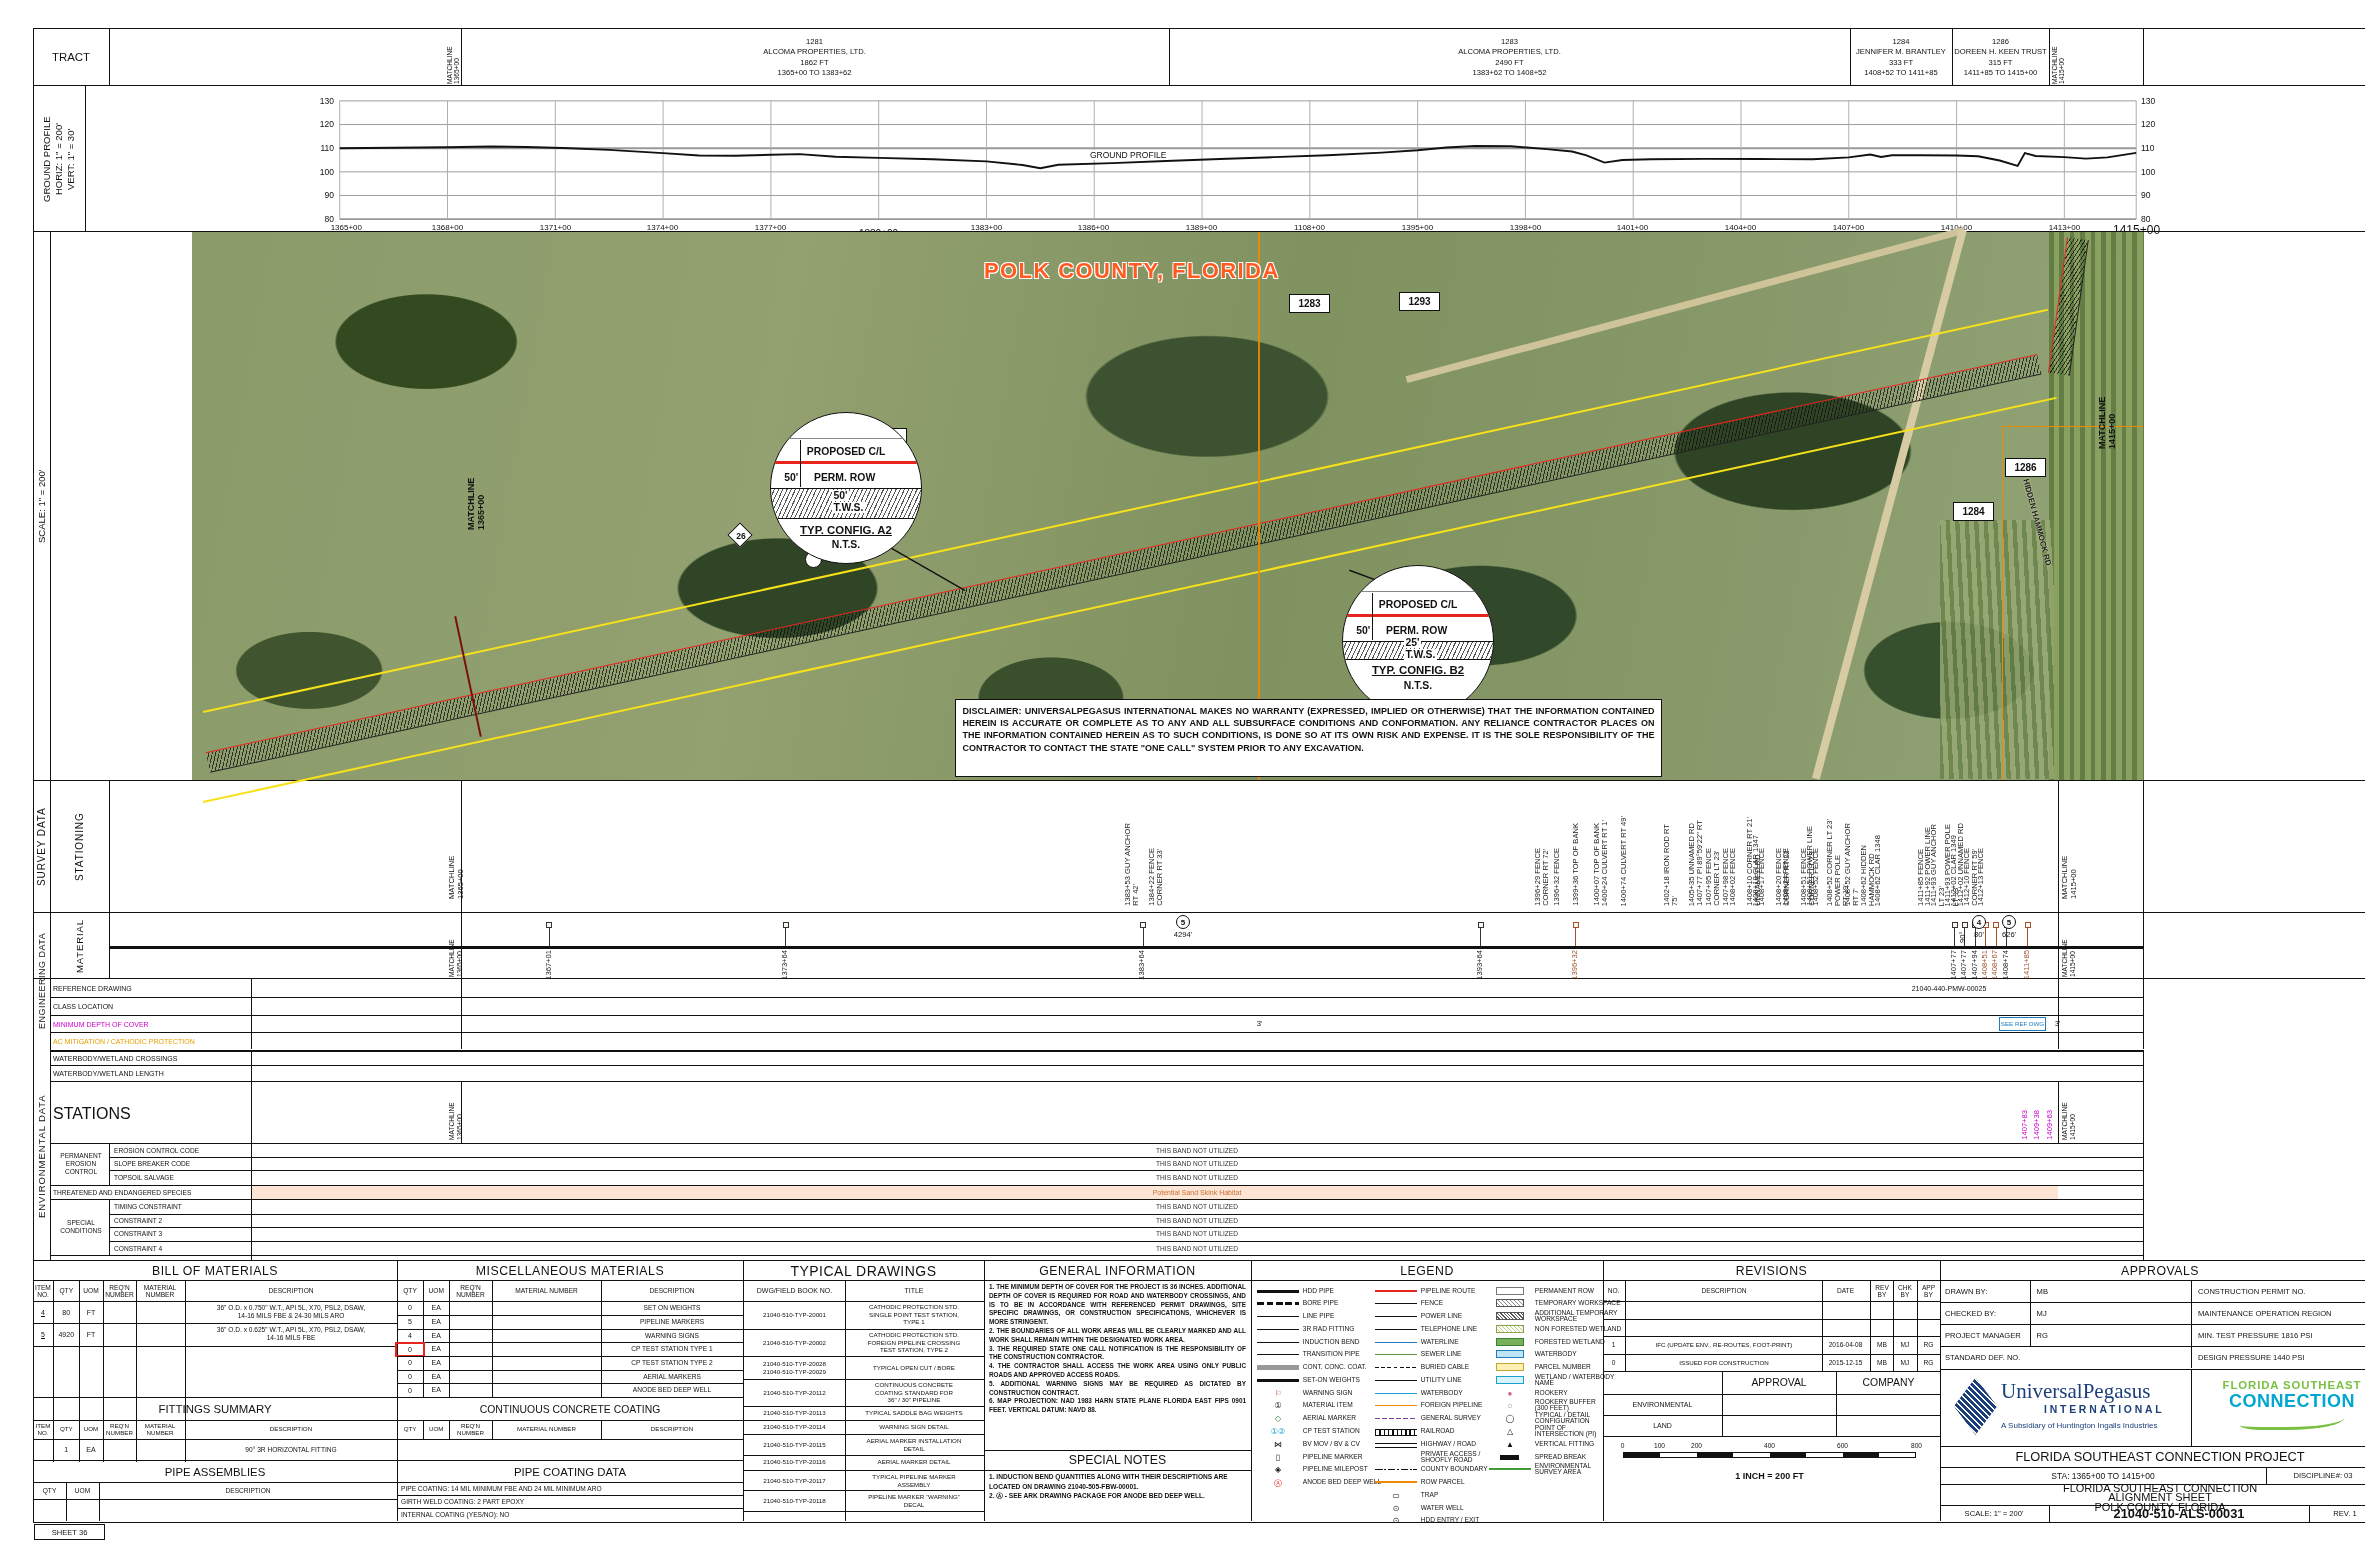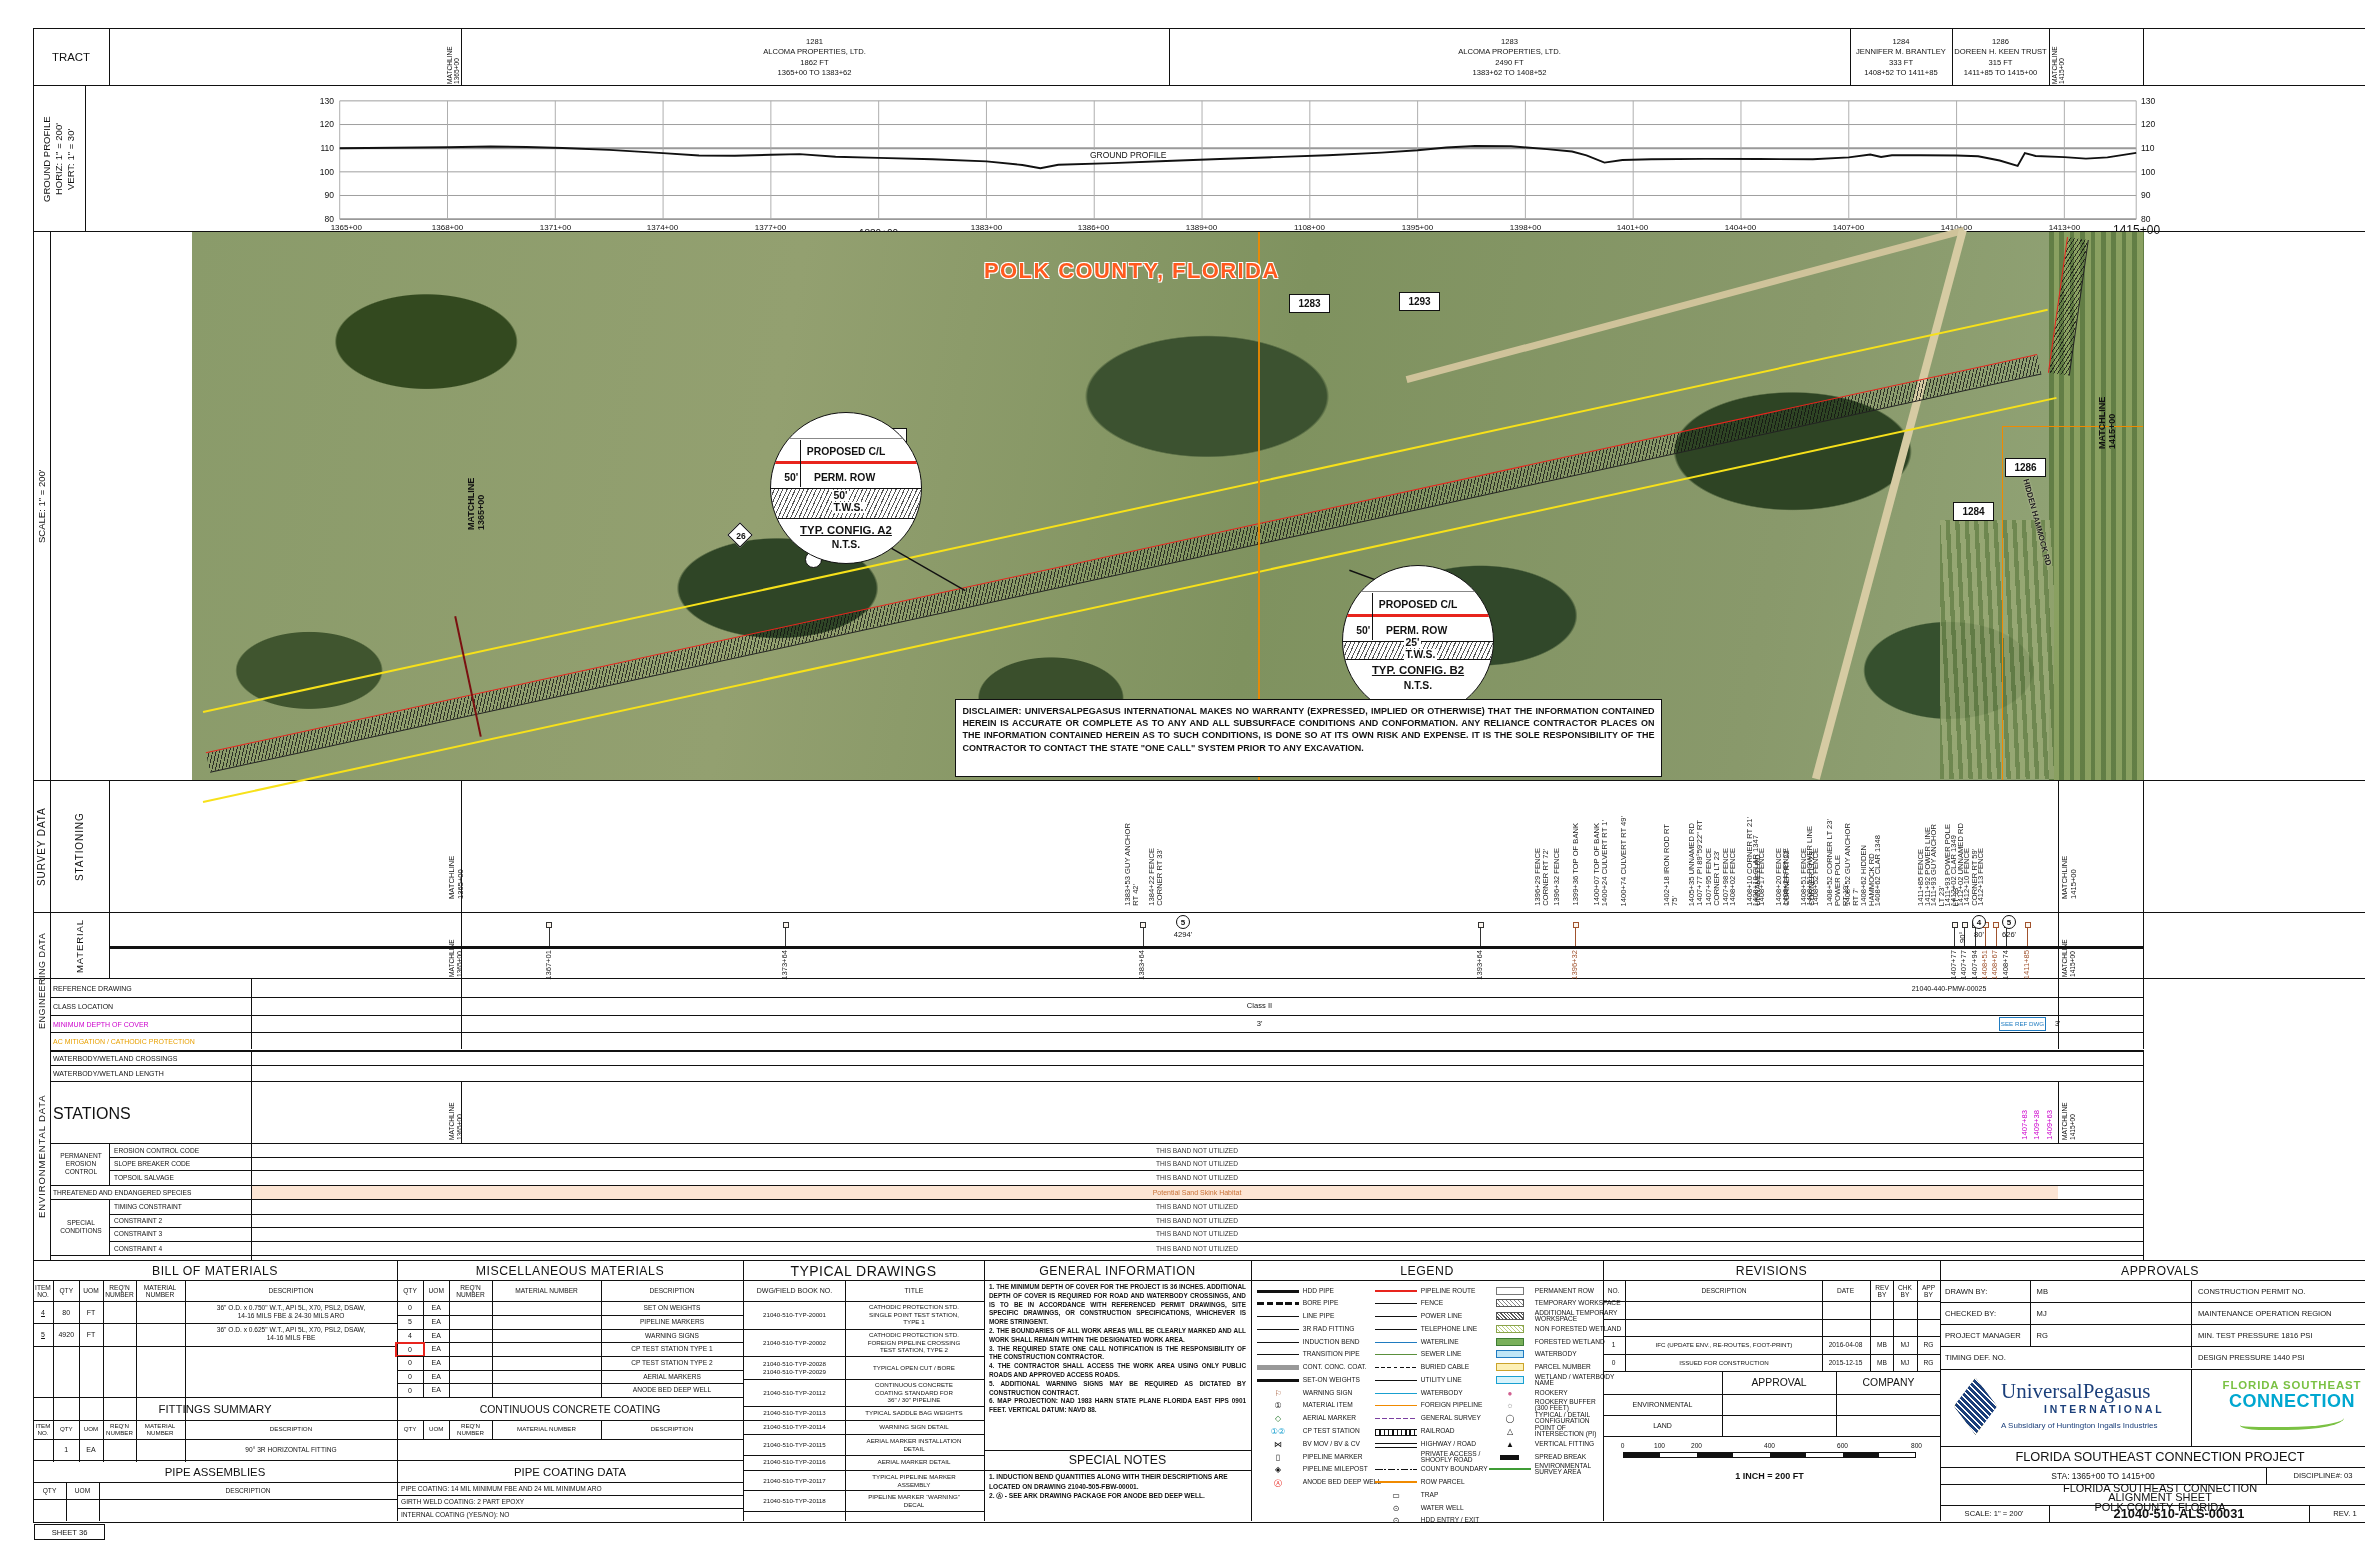--- a/index.html
+++ b/index.html
@@ -306,21 +306,20 @@
     <div class="cell cen" style="left: 1972px; top: 915px; width: 14px; height: 14px; border: 1.4px solid rgb(17, 17, 17); border-radius: 50%; background: rgb(255, 255, 255); font-size: 8px; font-weight: bold;">4</div>
     <div class="cell cen" style="left: 1965px; top: 930px; width: 28px; height: 8.5px; font-size: 7.6px;">80'</div>
     <div class="cell cen" style="left: 2002px; top: 915px; width: 14px; height: 14px; border: 1.4px solid rgb(17, 17, 17); border-radius: 50%; background: rgb(255, 255, 255); font-size: 8px; font-weight: bold;">5</div>
     <div class="cell cen" style="left: 1995px; top: 930px; width: 28px; height: 8.5px; font-size: 7.6px;">626'</div>
     <div class="cell vt" style="left: 1958px; top: 915px; width: 9.5px; height: 28px; font-size: 7.6px;">90°</div>
     <div class="ln" style="left: 50px; top: 997px; width: 2094px; height: 0.9px;"></div>
     <div class="cell " style="left: 53px; top: 982px; width: 194px; height: 13.2px; font-size: 7px; color: rgb(17, 17, 17); display: flex; align-items: center;">REFERENCE DRAWING</div>
     <div class="cell cen" style="left: 1845px; top: 979px; width: 208px; height: 18px; font-size: 7px;">21040-440-PMW-00025</div>
     <div class="ln" style="left: 50px; top: 1015px; width: 2094px; height: 0.9px;"></div>
     <div class="cell " style="left: 53px; top: 1000px; width: 194px; height: 12.8px; font-size: 7px; color: rgb(17, 17, 17); display: flex; align-items: center;">CLASS LOCATION</div>
-    <div class="cell cen" style="left: 461px; top: 997px; width: 1597px; height: 17.5px; font-size: 7.6px;">Class II</div>
     <div class="ln" style="left: 50px; top: 1032px; width: 2094px; height: 0.9px;"></div>
     <div class="cell " style="left: 53px; top: 1018px; width: 194px; height: 12.8px; font-size: 7px; color: rgb(204, 0, 204); display: flex; align-items: center;">MINIMUM DEPTH OF COVER</div>
     <div class="cell cen" style="left: 461px; top: 1015px; width: 1597px; height: 17.5px; font-size: 7.6px;">3'</div>
     <div class="cell cen" style="left: 1999px; top: 1017px; width: 47px; height: 13.7px; border: 0.9px solid rgb(31, 123, 192); color: rgb(31, 123, 192); font-size: 6.2px;">SEE REF DWG</div>
     <div class="cell cen" style="left: 2048px; top: 1015px; width: 19px; height: 17.5px; font-size: 7px;">3'</div>
     <div class="ln" style="left: 50px; top: 1050px; width: 2094px; height: 1.9px;"></div>
     <div class="cell " style="left: 53px; top: 1035px; width: 194px; height: 12.8px; font-size: 7px; color: rgb(232, 160, 0); display: flex; align-items: center;">AC MITIGATION / CATHODIC PROTECTION</div>
     <div class="ln" style="left: 251px; top: 979px; width: 0.9px; height: 70px;"></div>
     <div class="ln" style="left: 461px; top: 979px; width: 0.9px; height: 70px;"></div>
     <div class="ln" style="left: 2058px; top: 979px; width: 0.9px; height: 70px;"></div>
@@ -914,21 +913,21 @@
     <div class="ln" style="left: 1940px; top: 1302px; width: 440px; height: 0.9px;"></div>
     <div class="ln" style="left: 1940px; top: 1324px; width: 440px; height: 0.9px;"></div>
     <div class="ln" style="left: 1940px; top: 1346px; width: 440px; height: 0.9px;"></div>
     <div class="ln" style="left: 1940px; top: 1369px; width: 440px; height: 1.4px;"></div>
     <div class="cell " style="left: 1945px; top: 1280px; width: 85px; height: 22px; font-size: 7.6px; display: flex; align-items: center;">DRAWN BY:</div>
     <div class="cell " style="left: 2030px; top: 1280px; width: 161px; height: 22px; font-size: 7.6px; display: flex; align-items: center; padding-left: 6.6px;">MB</div>
     <div class="cell " style="left: 1945px; top: 1302px; width: 85px; height: 22px; font-size: 7.6px; display: flex; align-items: center;">CHECKED BY:</div>
     <div class="cell " style="left: 2030px; top: 1302px; width: 161px; height: 22px; font-size: 7.6px; display: flex; align-items: center; padding-left: 6.6px;">MJ</div>
     <div class="cell " style="left: 1945px; top: 1324px; width: 85px; height: 22px; font-size: 7.6px; display: flex; align-items: center;">PROJECT MANAGER</div>
     <div class="cell " style="left: 2030px; top: 1324px; width: 161px; height: 22px; font-size: 7.6px; display: flex; align-items: center; padding-left: 6.6px;">RG</div>
-    <div class="cell " style="left: 1945px; top: 1346px; width: 246px; height: 22px; font-size: 7.6px; display: flex; align-items: center;">TIMING DEF. NO.</div>
+    <div class="cell " style="left: 1945px; top: 1346px; width: 246px; height: 22px; font-size: 7.6px; display: flex; align-items: center;">STANDARD DEF. NO.</div>
     <div class="cell " style="left: 2198px; top: 1280px; width: 180px; height: 22px; font-size: 7.6px; display: flex; align-items: center;">CONSTRUCTION    PERMIT    NO.</div>
     <div class="cell " style="left: 2198px; top: 1302px; width: 180px; height: 22px; font-size: 7.6px; display: flex; align-items: center;">MAINTENANCE OPERATION REGION</div>
     <div class="cell " style="left: 2198px; top: 1324px; width: 180px; height: 22px; font-size: 7.6px; display: flex; align-items: center;">MIN. TEST PRESSURE      1816      PSI</div>
     <div class="cell " style="left: 2198px; top: 1346px; width: 180px; height: 22px; font-size: 7.6px; display: flex; align-items: center;">DESIGN PRESSURE      1440      PSI</div>
     <div class="ln" style="left: 2191px; top: 1369px; width: 0.9px; height: 78px;"></div>
     <div class="cell" style="left: 1954px; top: 1374px; width: 227px; height: 66px;">
       <div style="position:absolute;left:0;top:3.8px;width:43px;height:57px;background:repeating-linear-gradient(45deg,#1b3f7a 0 2.8px,#fff 2.8px 4.3px),repeating-linear-gradient(-45deg,#1b3f7a 0 2.8px,#c9a227 4.3px 5.7px);clip-path:polygon(50% 0,100% 50%,50% 100%,0 50%);"></div>
       <div style="position:absolute;left:47px;top:4.7px;font-family:'Liberation Serif',serif;font-size:21px;color:#1b3f7a;">UniversalPegasus</div>
       <div style="position:absolute;left:90px;top:30px;font-size:10.4px;letter-spacing:2.8px;color:#1b3f7a;font-weight:bold;">INTERNATIONAL</div>
       <div style="position:absolute;left:47px;top:47px;font-size:8px;color:#1b3f7a;">A Subsidiary of Huntington Ingalls Industries</div>

